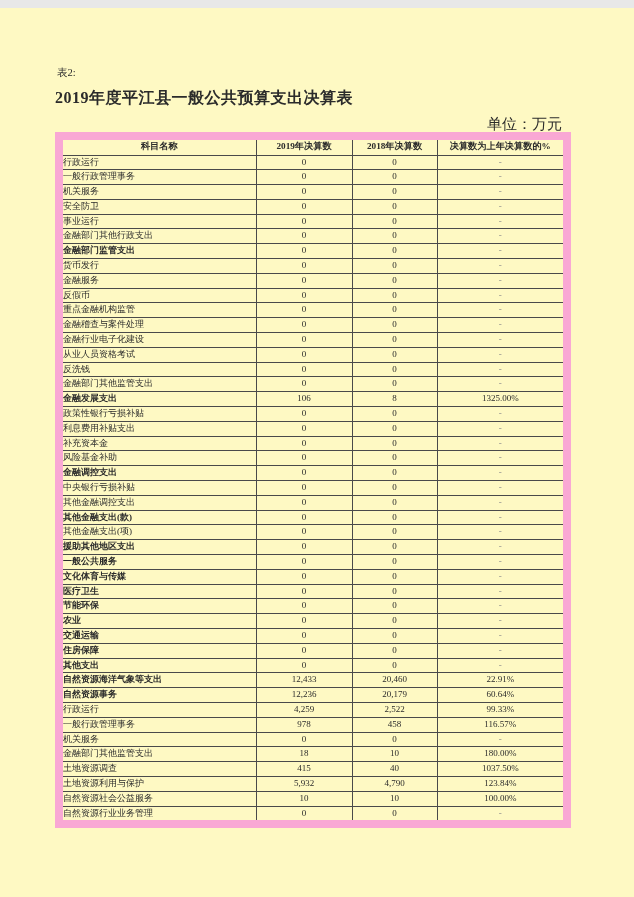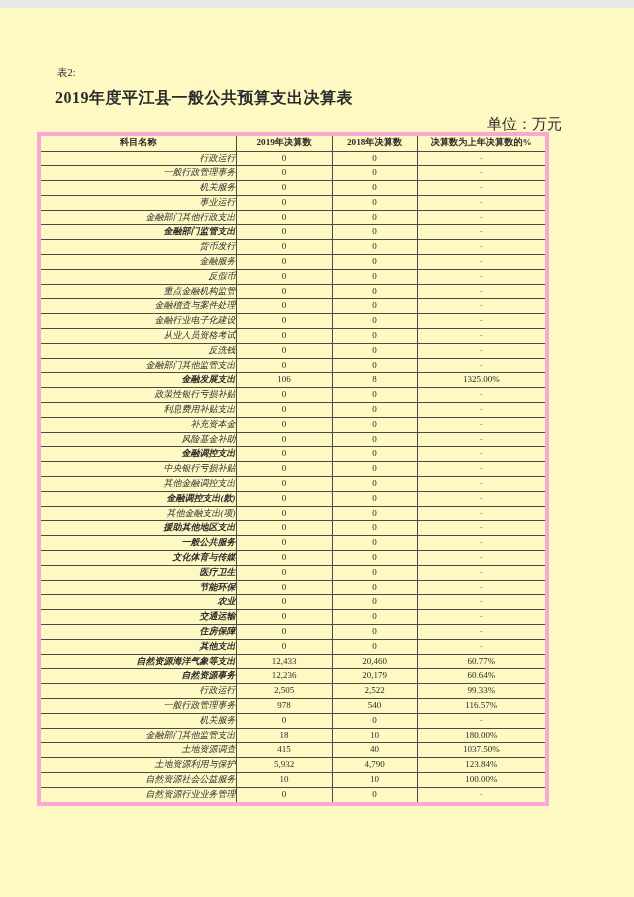--- a/index.html
+++ b/index.html
@@ -20,42 +20,42 @@
     position:absolute;left:55px;top:80px;width:508px;
     font-size:16px;font-weight:bold;
     letter-spacing:0.5px;
   }
   .unit-note{
     position:absolute;left:55px;top:107px;width:507px;
     text-align:right;
     font-size:15px;
   }
   table.budget{
-    position:absolute;left:37px;top:124px;
+    position:absolute;left:55px;top:124px;
     width:508px;
     border-collapse:collapse;
     table-layout:fixed;
-    border:4px solid #f9a8d4;
+    border:8px solid #f9a8d4;
   }
   table.budget th, table.budget td{
     border:1px solid #4a4a4a;
     padding:0;
     height:13.8px;
     line-height:13.8px;
     font-size:9px;
     white-space:nowrap;
     overflow:hidden;
   }
   table.budget th{
     font-weight:bold;
     text-align:center;
     height:14.5px;
     font-size:9.2px;
   }
-  td.name{text-align:right;font-style:italic;}
+  td.name{text-align:left;}
   td.num{text-align:center;}
   td.pct{text-align:center;}
   td.pct.dash{color:#8a8a8a;}
   tr.bold td.name{font-weight:bold;}
   td.ind0{padding-left:4px;}
   td.ind1{padding-left:11px;}
   td.ind2{padding-left:21px;}
   col.c-name{width:197px;}
   col.c-2019{width:96px;}
   col.c-2018{width:85px;}
@@ -97,20 +97,26 @@
           <td class="num">0</td>
           <td class="pct dash">-</td>
         </tr>
         <tr>
           <td class="name ind2">机关服务</td>
           <td class="num">0</td>
           <td class="num">0</td>
           <td class="pct dash">-</td>
         </tr>
         <tr>
+          <td class="name ind2">安全防卫</td>
+          <td class="num">0</td>
+          <td class="num">0</td>
+          <td class="pct dash">-</td>
+        </tr>
+        <tr>
           <td class="name ind2">事业运行</td>
           <td class="num">0</td>
           <td class="num">0</td>
           <td class="pct dash">-</td>
         </tr>
         <tr>
           <td class="name ind2">金融部门其他行政支出</td>
           <td class="num">0</td>
           <td class="num">0</td>
           <td class="pct dash">-</td>
@@ -217,21 +223,21 @@
           <td class="num">0</td>
           <td class="pct dash">-</td>
         </tr>
         <tr>
           <td class="name ind2">其他金融调控支出</td>
           <td class="num">0</td>
           <td class="num">0</td>
           <td class="pct dash">-</td>
         </tr>
         <tr class="bold">
-          <td class="name ind1">金融调控支出(款)</td>
+          <td class="name ind1">其他金融支出(款)</td>
           <td class="num">0</td>
           <td class="num">0</td>
           <td class="pct dash">-</td>
         </tr>
         <tr>
           <td class="name ind2">其他金融支出(项)</td>
           <td class="num">0</td>
           <td class="num">0</td>
           <td class="pct dash">-</td>
         </tr>
@@ -286,38 +292,38 @@
         <tr class="bold">
           <td class="name ind1">其他支出</td>
           <td class="num">0</td>
           <td class="num">0</td>
           <td class="pct dash">-</td>
         </tr>
         <tr class="bold">
           <td class="name ind0">自然资源海洋气象等支出</td>
           <td class="num">12,433</td>
           <td class="num">20,460</td>
-          <td class="pct">60.77%</td>
+          <td class="pct">22.91%</td>
         </tr>
         <tr class="bold">
           <td class="name ind1">自然资源事务</td>
           <td class="num">12,236</td>
           <td class="num">20,179</td>
           <td class="pct">60.64%</td>
         </tr>
         <tr>
           <td class="name ind2">行政运行</td>
-          <td class="num">2,505</td>
+          <td class="num">4,259</td>
           <td class="num">2,522</td>
           <td class="pct">99.33%</td>
         </tr>
         <tr>
           <td class="name ind2">一般行政管理事务</td>
           <td class="num">978</td>
-          <td class="num">540</td>
+          <td class="num">458</td>
           <td class="pct">116.57%</td>
         </tr>
         <tr>
           <td class="name ind2">机关服务</td>
           <td class="num">0</td>
           <td class="num">0</td>
           <td class="pct dash">-</td>
         </tr>
         <tr>
           <td class="name ind2">金融部门其他监管支出</td>

